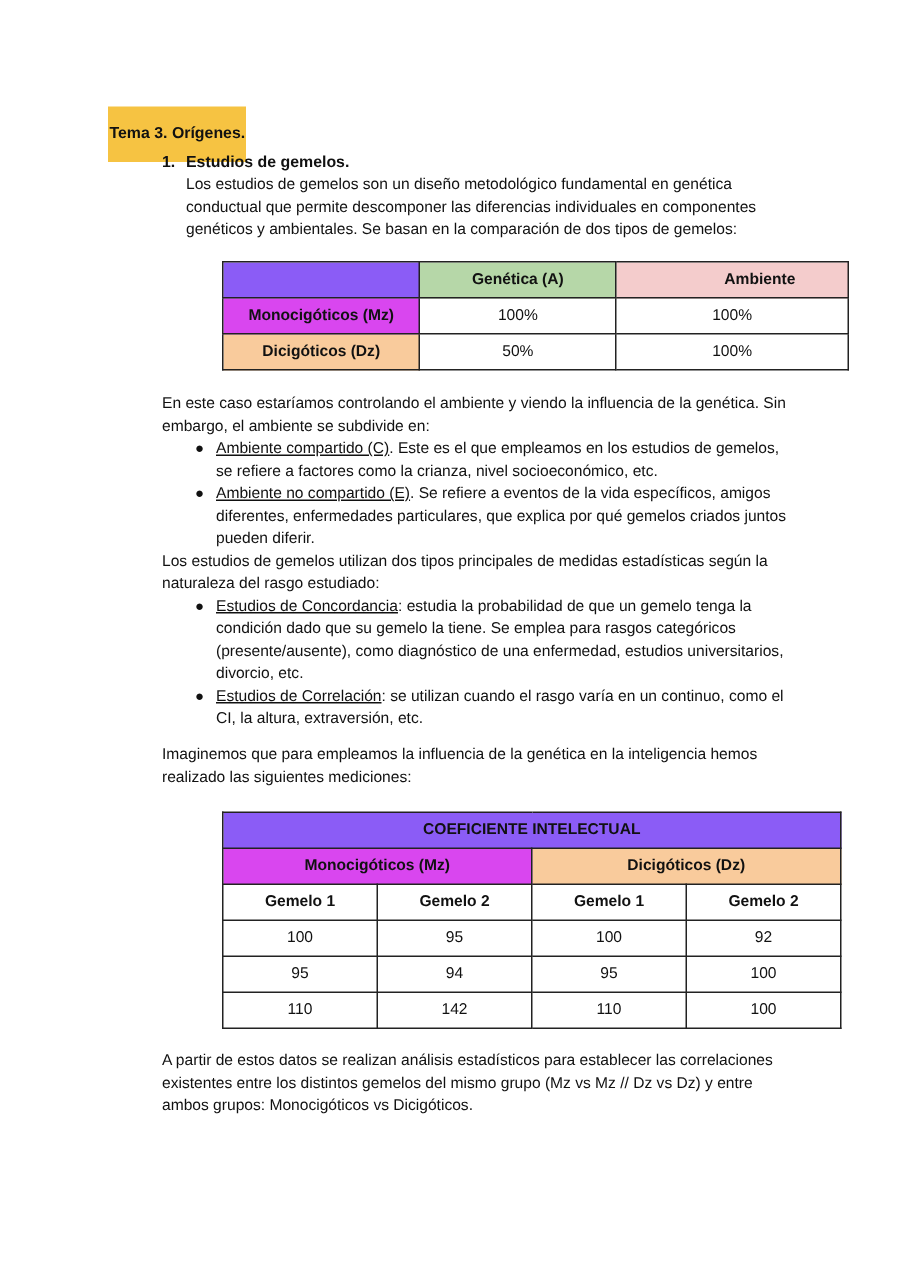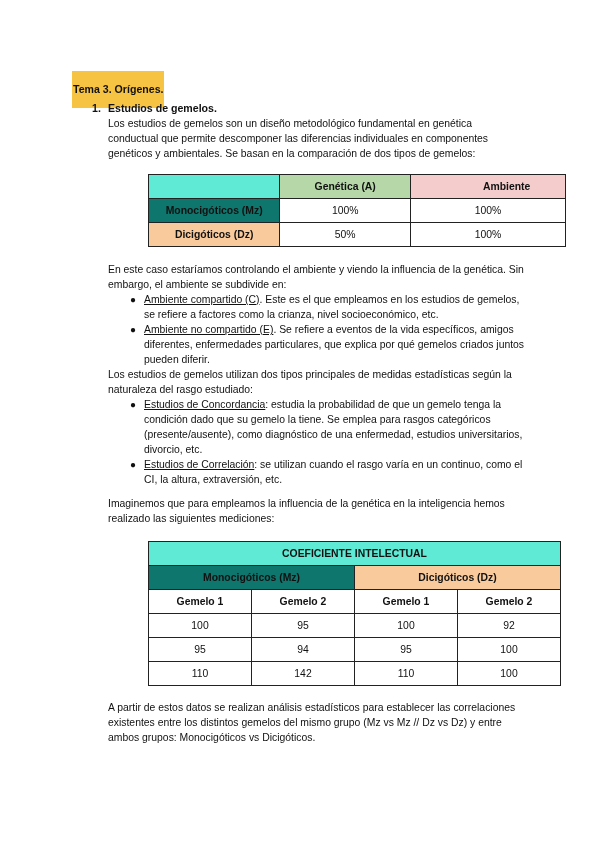--- a/index.html
+++ b/index.html
@@ -6,45 +6,45 @@
     body {
       width: 600px; height: 848px; background: #ffffff; position: relative;
       font-family: "Liberation Sans", sans-serif; color: #111; font-size: 10.4px;
       overflow: hidden;
     }
     .page { position: absolute; left: 0; top: 0; width: 600px; height: 848px; }
     .topic {
       position: absolute; left: 72px; top: 71px; font-weight: bold; font-size: 10.6px;
       background: #f6c342; padding: 12px 1px; line-height: 13px;
     }
-    .section { position: absolute; left: 92px; top: 101px; width: 440px; }
+    .section { position: absolute; left: 108px; top: 101px; width: 440px; }
     .sec-title { font-weight: bold; font-size: 10.6px; line-height: 15px; }
     .sec-title .num { display: inline-block; width: 16px; }
     .para { margin-left: 16px; line-height: 15px; }
     .block { position: absolute; left: 108px; width: 420px; line-height: 15px; }
     ul.bullets { list-style: none; margin: 0; padding: 0 0 0 20px; }
     ul.bullets li { position: relative; padding-left: 16px; line-height: 15px; }
     ul.bullets li .dot {
       position: absolute; left: 2px; top: 0px; font-size: 10px;
     }
     .u { text-decoration: underline; }
     table { border-collapse: collapse; position: absolute; margin-left: 39px; }
     td { border: 1.2px solid #222; text-align: center; padding: 0; font-size: 10.4px; }
     #t1 { left: 109px; top: 174px; width: 418px; }
     #t1 td { height: 23px; }
     #t1 .c0 { width: 137px; }
     #t1 .c1 { width: 140px; }
     #t1 .c2 { width: 125px; padding-left: 37px; }
     #t2 { left: 109px; top: 541px; width: 413px; }
     #t2 td { height: 23px; }
     .b { font-weight: bold; }
-    .bg-gray { background: #5eead4; }
+    .bg-gray { background: #8b5cf6; }
     .bg-green { background: #b6d7a8; }
     .bg-pink { background: #f4cccc; }
-    .bg-blue { background: #0f766e; }
+    .bg-blue { background: #d946ef; }
     .bg-orange { background: #f9cb9c; }
   </style>
 </head>
 <body>
 
 <div class="page">
 
   <div class="topic">Tema 3. Orígenes.</div>
 
   <div class="section">

